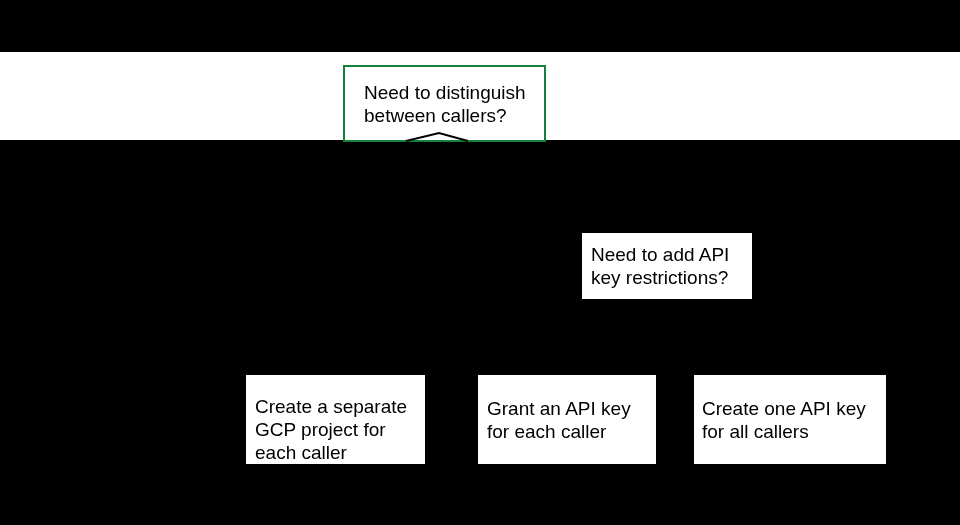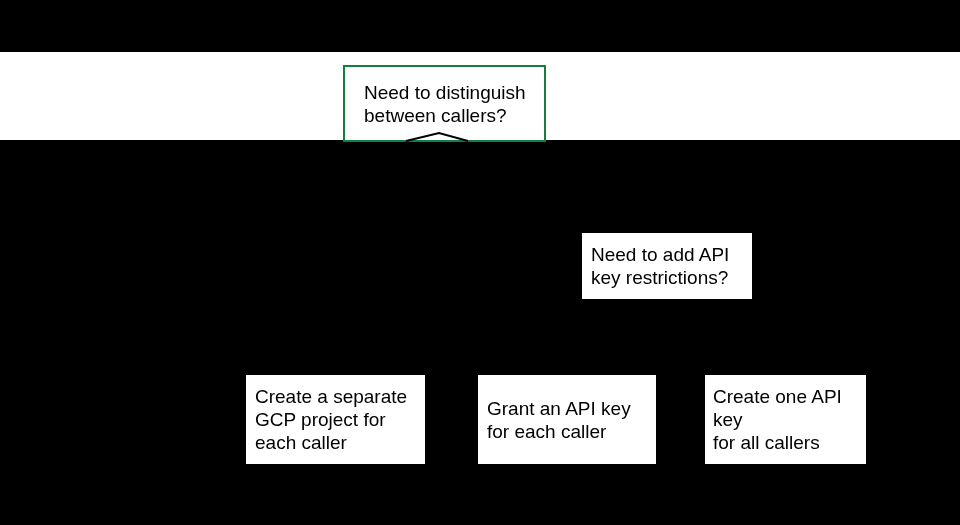--- a/index.html
+++ b/index.html
@@ -37,23 +37,23 @@
   }
   .node .txt { display: block; }
   #node-root {
     left: 343px; top: 65px; width: 203px; height: 77px;
     border: 2px solid #15803d;
     padding-left: 19px;
   }
   #node-left-decision  { left: 142px; top: 223px; width: 183px; height: 66px; padding-left: 8px; }
   #node-right-decision { left: 582px; top: 223px; width: 170px; height: 66px; padding-left: 9px; margin-top: 10px; }
   #node-leaf1 { left: 30px;  top: 375px; width: 171px; height: 89px; padding-left: 9px; }
-  #node-leaf2 { left: 246px; top: 375px; width: 179px; height: 89px; padding-left: 9px; }
+  #node-leaf2 { left: 246px; top: 375px; width: 179px; height: 89px; padding-left: 9px; align-items: flex-end; }
   #node-leaf3 { left: 478px; top: 375px; width: 178px; height: 89px; padding-left: 9px; }
-  #node-leaf4 { left: 694px; top: 375px; width: 161px; height: 89px; padding-left: 8px; margin-left: 11px; }
+  #node-leaf4 { left: 694px; top: 375px; width: 192px; height: 89px; padding-left: 8px; }
   #split-connector {
     position: absolute;
     left: 400px; top: 129px;
     width: 76px; height: 14px;
   }
 </style>
 </head>
 <body>
 
 <div id="canvas">

